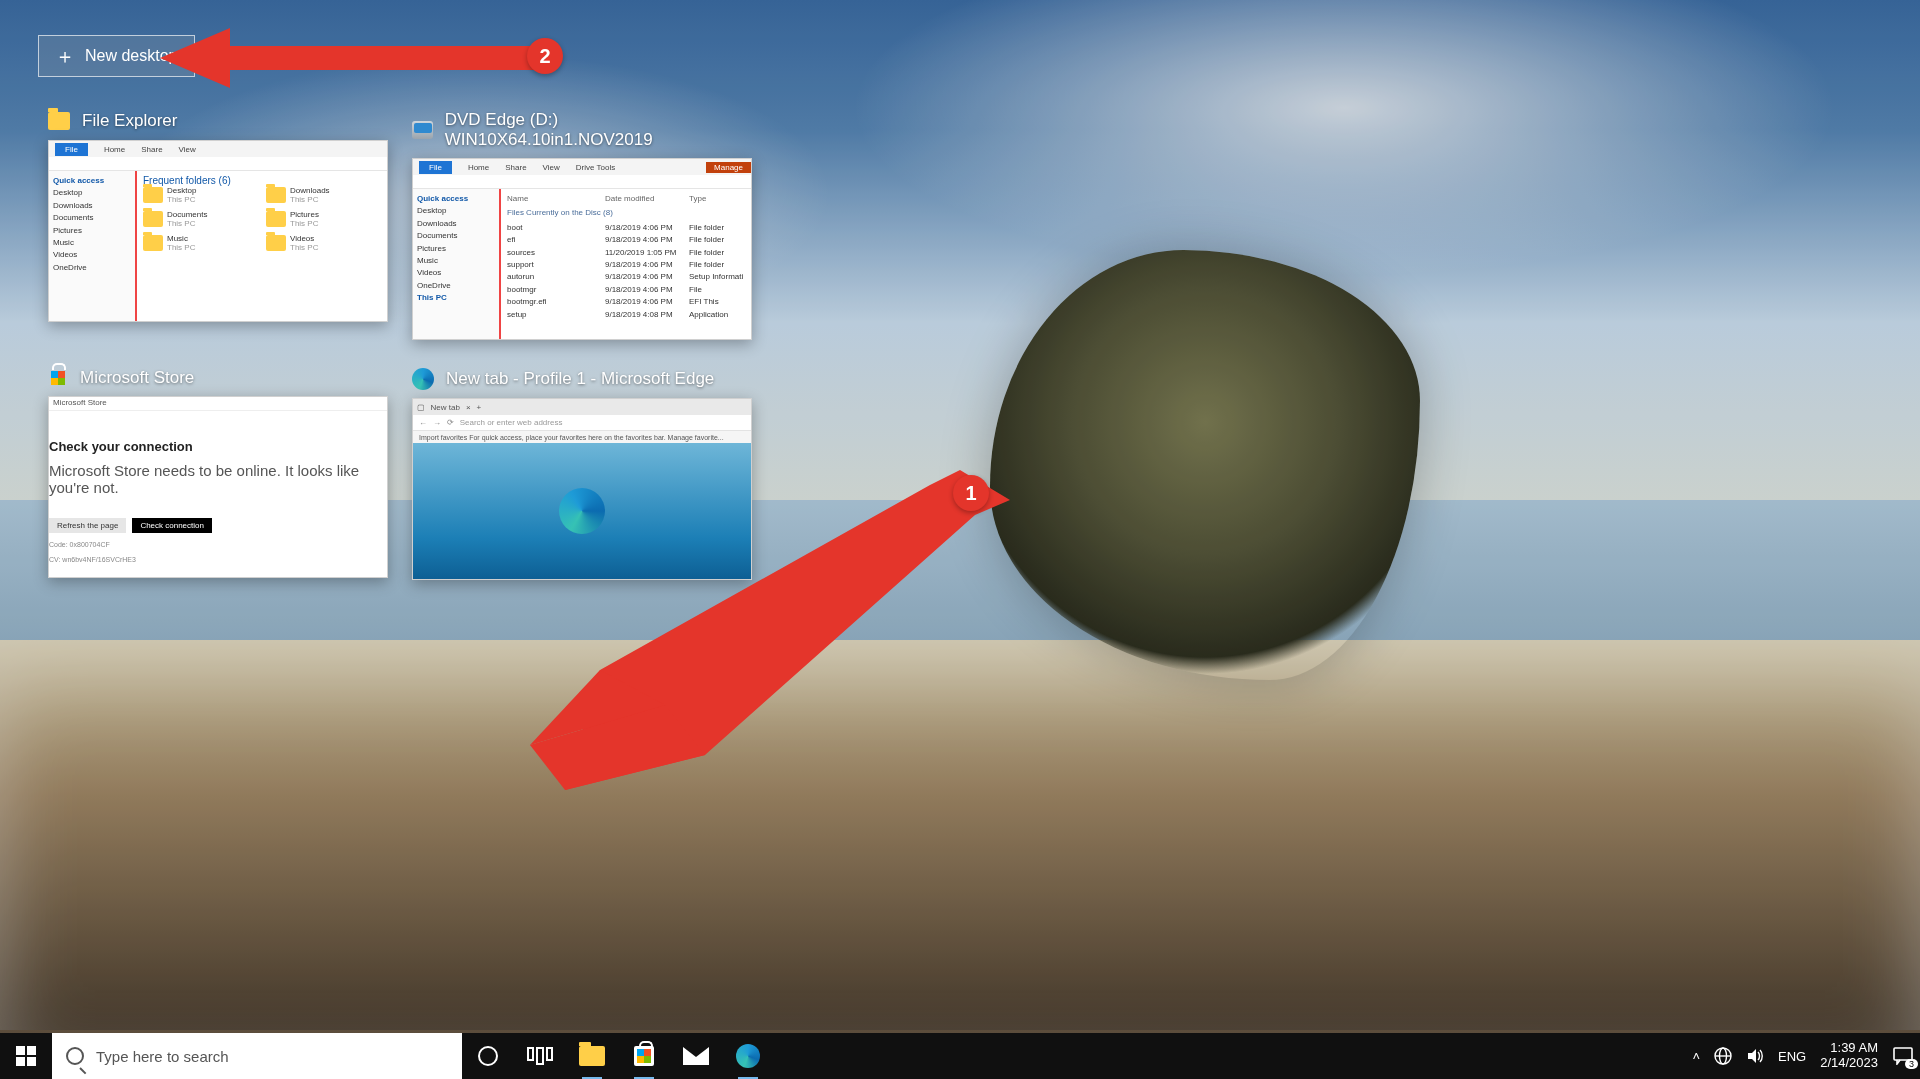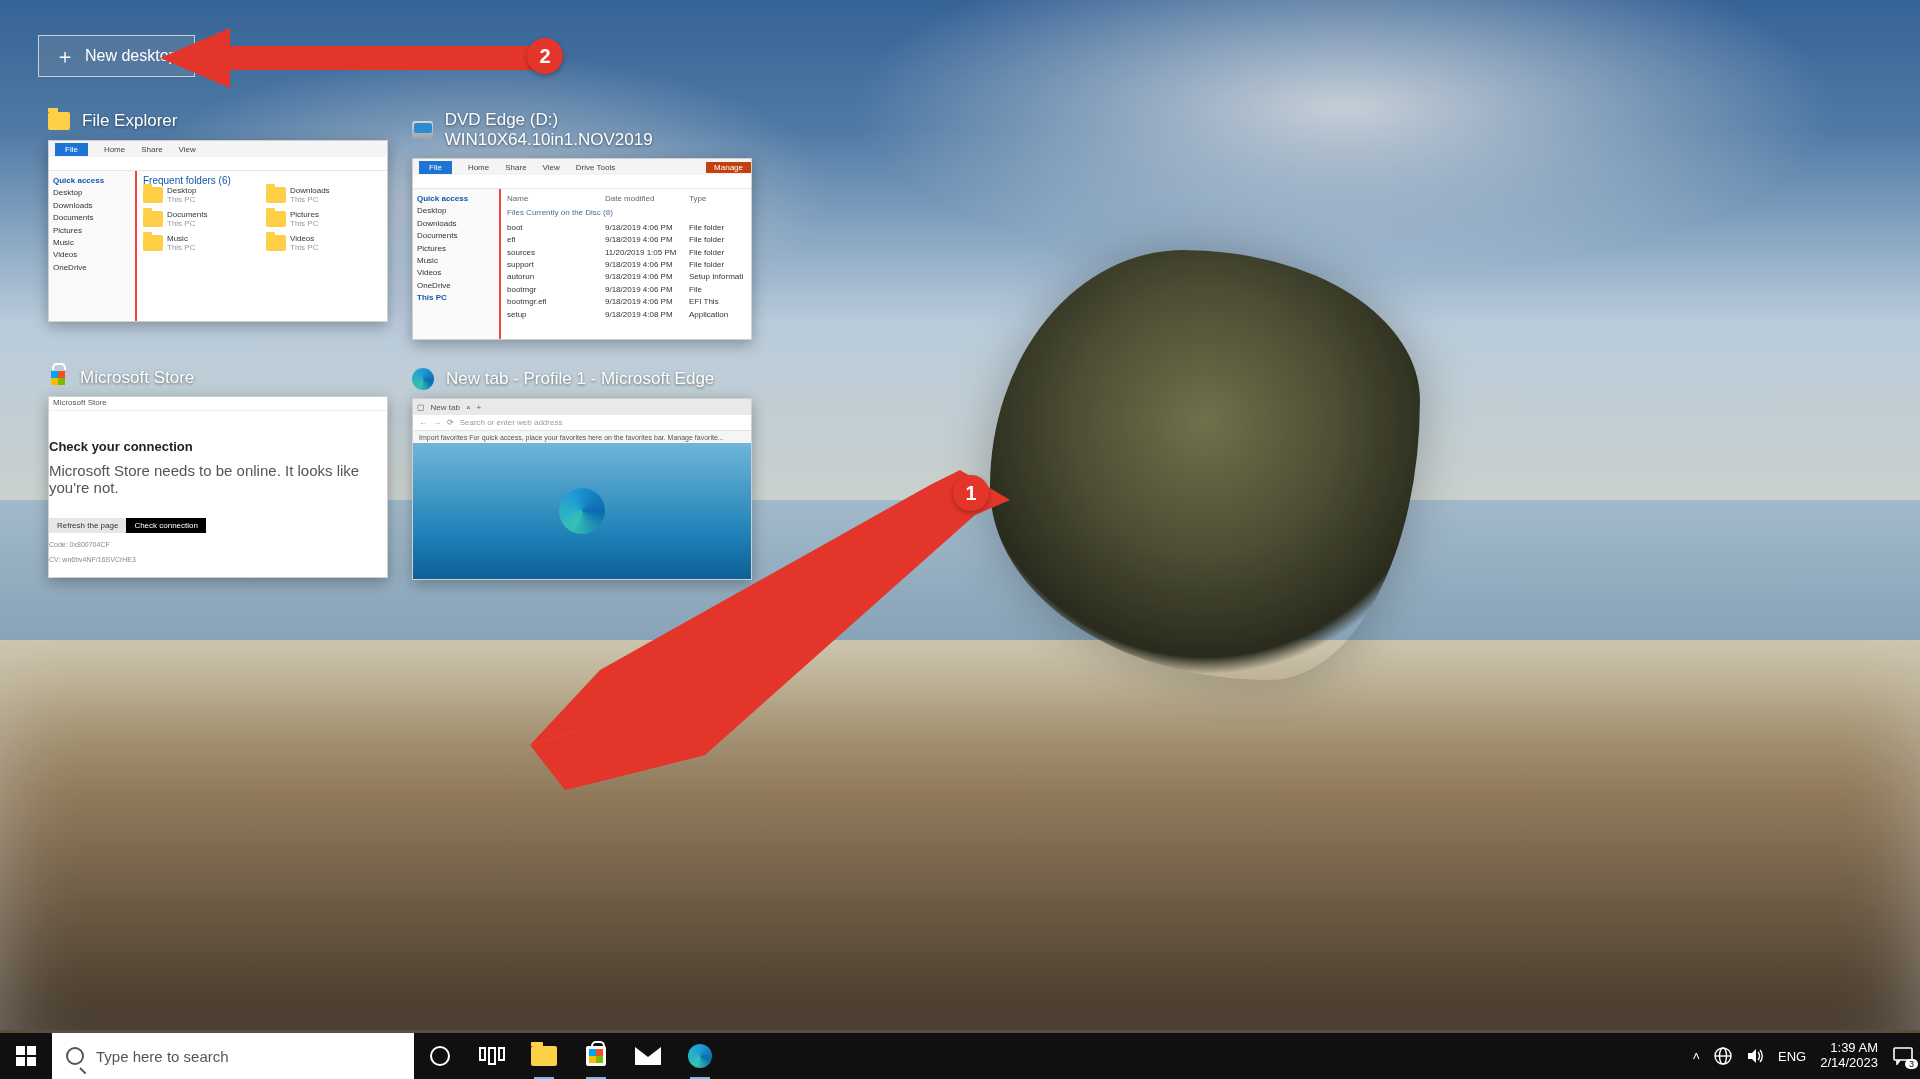--- a/index.html
+++ b/index.html
@@ -50,21 +50,21 @@
   .folders{display:grid;grid-template-columns:repeat(2,1fr);gap:6px 8px}
   .fd{display:flex;align-items:center;gap:4px;font-size:8px;color:#333}
   .fd i{width:20px;height:16px;background:#ffcf48;border-radius:2px;display:inline-block;position:relative}
   .fd i::before{content:"";position:absolute;top:-3px;left:0;width:9px;height:3px;background:#ffcf48;border-radius:1px 1px 0 0}
   .filelist{font-size:8px;line-height:1.55;color:#333}
   .filelist .hd{color:#4a6d9a;margin:2px 0 2px}
   .row{display:grid;grid-template-columns:1fr 80px 56px;gap:4px}
   .store{display:flex;flex-direction:column;justify-content:center;height:100%;gap:8px}
   .store h3{font-size:13px;color:#222;font-weight:600}
   .store p{font-size:15px;color:#555}
-  .store .btns{display:flex;margin-top:14px}
+  .store .btns{display:flex;gap:6px;margin-top:14px}
   .store .btns span{font-size:8px;padding:3px 8px}
   .store .btns span.r{background:#e6e6e6;color:#333}
   .store .btns span.c{background:#000000;color:#fff}
   .edge{display:flex;flex-direction:column;height:100%}
   .edge .tabbar{height:16px;background:#e9e9e9;display:flex;align-items:center;font-size:8px;color:#555;gap:6px;padding:0 4px}
   .edge .addr{height:16px;background:#fff;border-bottom:1px solid #e3e3e3;display:flex;align-items:center;font-size:8px;color:#888;padding:0 6px;gap:6px}
   .edge .fav{height:12px;background:#f5f5f5;font-size:7px;color:#555;padding:0 6px;display:flex;align-items:center}
   .edge .hero{flex:1;background:linear-gradient(180deg,#6eb6d8 0%,#1c7fb6 70%,#0d5f94 100%);display:flex;align-items:center;justify-content:center}
   .edge .swirl{width:46px;height:46px;border-radius:50%;
     background:conic-gradient(from 210deg,#36c2b4,#1e9bd7,#0b6bb0,#36c2b4);}
@@ -78,21 +78,21 @@
          box-shadow:0 2px 5px rgba(0,0,0,.3)}
   .b1{left:953px;top:475px}
   .b2{left:527px;top:38px}
 
   
   .taskbar{position:absolute;left:0;bottom:0;width:100%;height:46px;background:#101010;color:#fff;
            display:flex;align-items:center;font-size:15px}
   .tb-btn{width:52px;height:46px;display:flex;align-items:center;justify-content:center;cursor:pointer}
   .start{width:52px}
   .start svg{width:20px;height:20px}
-  .search{width:362px;height:46px;background:#fff;color:#555;display:flex;align-items:center;gap:12px;padding:0 14px}
+  .search{width:410px;height:46px;background:#fff;color:#555;display:flex;align-items:center;gap:12px;padding:0 14px}
   .search .mag{width:18px;height:18px;border:2px solid #555;border-radius:50%;position:relative}
   .search .mag::after{content:"";position:absolute;right:-6px;bottom:-6px;width:8px;height:2px;background:#555;transform:rotate(45deg);transform-origin:left}
   .tb-icons{display:flex}
   .task-underline{width:20px;height:2px;background:#76b9ed;position:absolute;bottom:0}
   .folder-icon{width:26px;height:20px;background:#ffcf48;border-radius:2px;position:relative}
   .folder-icon::before{content:"";position:absolute;top:-4px;left:0;width:12px;height:4px;background:#ffcf48;border-radius:1px 1px 0 0}
   .store-icon{width:20px;height:20px;background:#fff;position:relative;border-radius:2px}
   .store-icon::before{content:"";position:absolute;inset:3px;background:
      conic-gradient(#f25022 0 25%,#7fba00 0 50%,#ffb900 0 75%,#00a4ef 0);}
   .store-icon::after{content:"";position:absolute;top:-5px;left:5px;width:10px;height:5px;border:2px solid #fff;border-bottom:none;border-radius:5px 5px 0 0}

